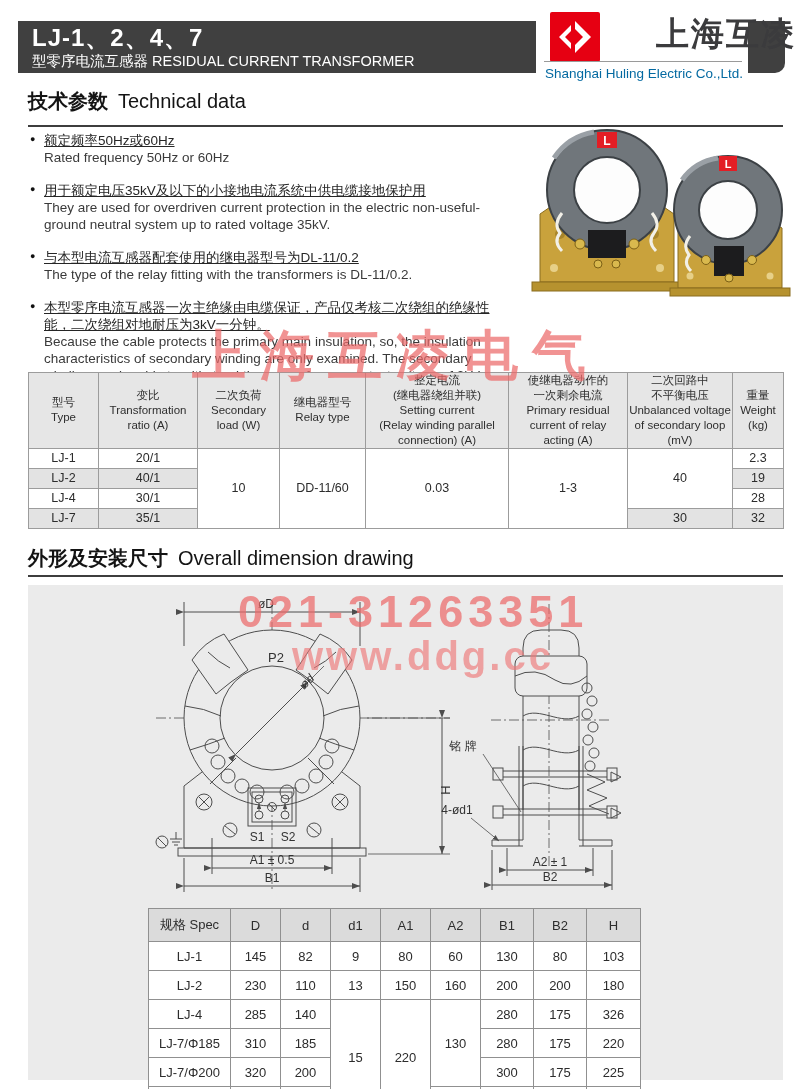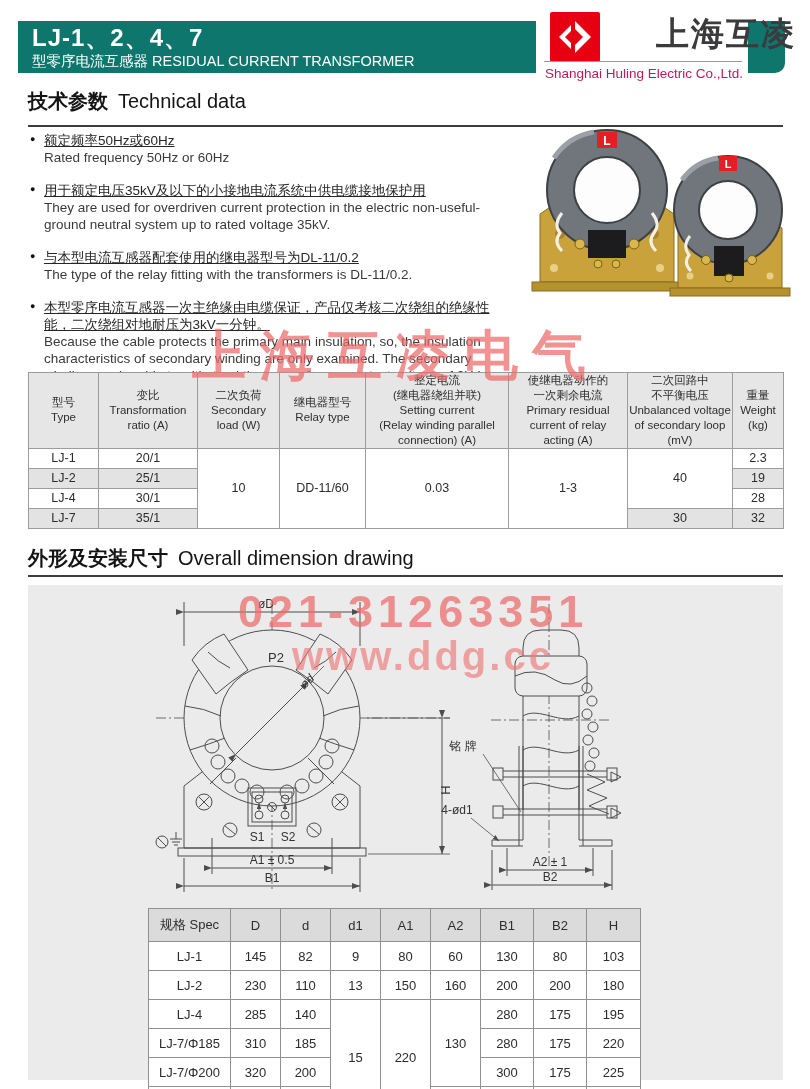--- a/index.html
+++ b/index.html
@@ -1,27 +1,27 @@
 <!DOCTYPE html>
 <html><head>
 <meta charset="utf-8">
 <style>
   html,body{margin:0;padding:0;background:#fff;}
   .page{position:relative;width:810px;height:1089px;background:#fff;overflow:hidden;
         font-family:"Liberation Sans","DejaVu Sans",sans-serif;color:#2c2c2c;}
 
   
-  .banner{position:absolute;left:18px;top:21px;width:767px;height:52px;background:#0f766e;border-radius:0 0 10px 0;}
+  .banner{position:absolute;left:18px;top:21px;width:767px;height:52px;background:#404040;border-radius:0 0 10px 0;}
   .banner-title{position:absolute;left:14px;top:1px;color:#fff;font-size:24px;font-weight:bold;letter-spacing:1px;}
   .banner-sub{position:absolute;left:14px;top:31px;color:#fff;font-size:14.5px;white-space:nowrap;}
   .logo-box{position:absolute;left:536px;top:0;width:212px;height:90px;background:#fff;border-radius:14px 0 14px 14px;}
   .logo-mark{position:absolute;left:14px;top:12px;width:50px;height:50px;}
   .logo-cn{position:absolute;left:72px;top:12px;font-size:33px;font-weight:bold;color:#3b3b3d;letter-spacing:2px;white-space:nowrap;margin-left:48px;}
   .logo-divider{position:absolute;left:8px;top:61px;width:198px;height:1px;background:#9a9a9a;}
-  .logo-en{position:absolute;left:9px;top:66px;font-size:13.5px;color:#be185d;white-space:nowrap;}
+  .logo-en{position:absolute;left:9px;top:66px;font-size:13.5px;color:#0369a1;white-space:nowrap;}
 
   
   .sec-head{position:absolute;left:28px;font-size:20px;color:#141414;white-space:nowrap;}
   .sec-head .zh{font-weight:bold;margin-right:10px;}
   .rule{position:absolute;left:28px;width:755px;height:2px;background:#3d3d3d;}
 
   
   .bullets{position:absolute;left:30px;top:132px;width:500px;}
   .bullet{position:relative;padding-left:14px;margin-bottom:10px;font-size:13.5px;line-height:1.26;}
   .bullet .dot{position:absolute;left:0;top:2px;font-size:9px;color:#111;}
@@ -219,21 +219,21 @@
         <td>20/1</td>
         <td rowspan="4" class="span-white">10</td>
         <td rowspan="4" class="span-white">DD-11/60</td>
         <td rowspan="4" class="span-white">0.03</td>
         <td rowspan="4" class="span-white">1-3</td>
         <td rowspan="3" class="span-white">40</td>
         <td>2.3</td>
       </tr>
       <tr class="alt">
         <td>LJ-2</td>
-        <td>25/1</td>
+        <td>40/1</td>
         <td>19</td>
       </tr>
       <tr>
         <td>LJ-4</td>
         <td>30/1</td>
         <td>28</td>
       </tr>
       <tr class="alt">
         <td>LJ-7</td>
         <td>35/1</td>
@@ -505,21 +505,21 @@
       </tr>
       <tr>
         <td>LJ-4</td>
         <td>285</td>
         <td>140</td>
         <td rowspan="4">15</td>
         <td rowspan="4">220</td>
         <td rowspan="3">130</td>
         <td>280</td>
         <td>175</td>
-        <td>195</td>
+        <td>326</td>
       </tr>
       <tr>
         <td>LJ-7/Φ185</td>
         <td>310</td>
         <td>185</td>
         <td>280</td>
         <td>175</td>
         <td>220</td>
       </tr>
       <tr>

